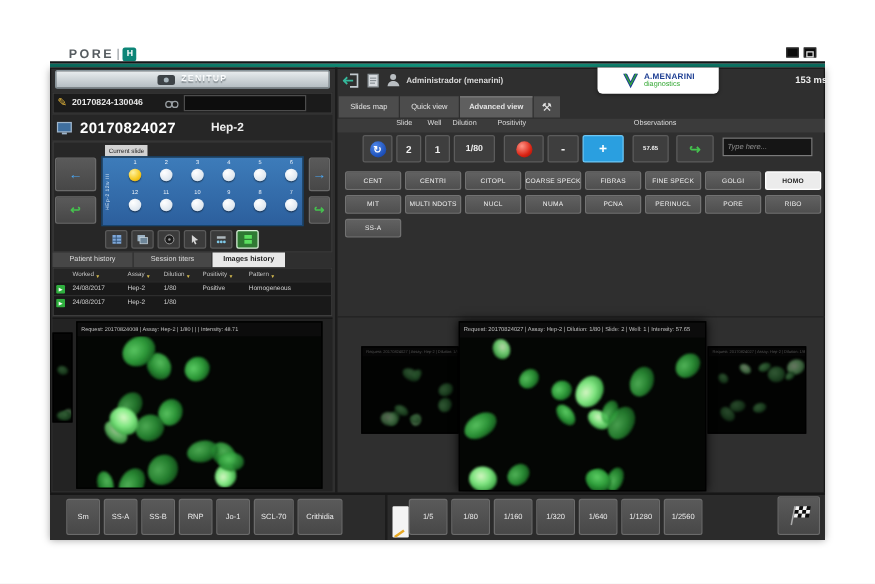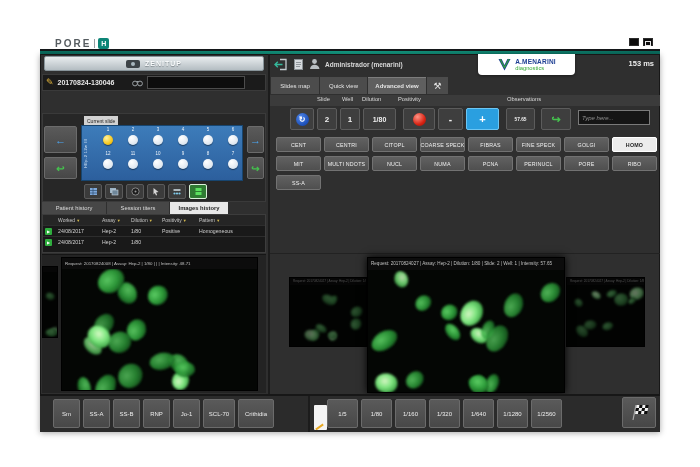--- a/index.html
+++ b/index.html
@@ -156,31 +156,39 @@
   <div class="abs brand" style="left:478px;top:54px;width:97px;height:21px;">
     <svg width="15" height="15" viewBox="0 0 15 15">
       <path d="M1.5 2 7.5 13.5 13.5 2H10.4L7.5 8 4.6 2Z" fill="#1d3e93"></path>
       <path d="M3 2l4.5 8.6L12 2" fill="none" stroke="#35a935" stroke-width="1.1"></path>
     </svg>
     <span style="display:flex;flex-direction:column;">
       <span class="t1">A.MENARINI</span>
       <span class="t2">diagnostics</span>
     </span>
   </div>
-  <div class="abs latency" style="left:606px;top:59px;width:48px;">153 ms</div>
+  <div class="abs latency" style="left:625px;top:59px;width:48px;text-align:center;">153 ms</div>
 
   <div class="abs darkrow" style="left:42px;top:74px;width:224px;height:17px;">
     <span class="pencil">✎</span>
     <span class="sessid">20170824-130046</span>
     <svg width="11" height="8" viewBox="0 0 11 8" style="margin-left:14px;">
       <circle cx="3" cy="4.5" r="2.4" fill="none" stroke="#9aa0a4"></circle>
       <circle cx="8" cy="4.5" r="2.4" fill="none" stroke="#9aa0a4"></circle>
       <path d="M4.5 2.5h2" stroke="#9aa0a4"></path>
     </svg>
     <input class="searchbox" style="">
+  </div>
+  <div class="abs idrow" style="left:42px;top:92px;width:224px;height:20px;">
+    <svg width="13" height="11" viewBox="0 0 13 11">
+      <rect x="1" y="1" width="11" height="7.5" fill="#3f6f9f" stroke="#9fb6cc"></rect>
+      <rect x="4.5" y="9" width="4" height="1.5" fill="#9fb6cc"></rect>
+    </svg>
+    <span class="reqid">20170824027</span>
+    <span class="assay" style="margin-left:22px;">Hep-2</span>
   </div>
 
   <div class="abs panel" style="left:42px;top:113px;width:224px;height:89px;"></div>
   <div class="abs curtab" style="left:84px;top:116px;height:9px;">Current slide</div>
   <div class="abs slidearea" style="left:81px;top:125px;width:162px;height:56px;">
     <span class="vlabel">HEp-2 12w III</span>
   <div class="well-num" style="left: 19px; top: 1px;">1</div>
       <div class="well sel" style="left: 21px; top: 9px;"></div>
       <div class="well-num" style="left: 44px; top: 1px;">2</div>
       <div class="well" style="left: 46px; top: 9px;"></div>

